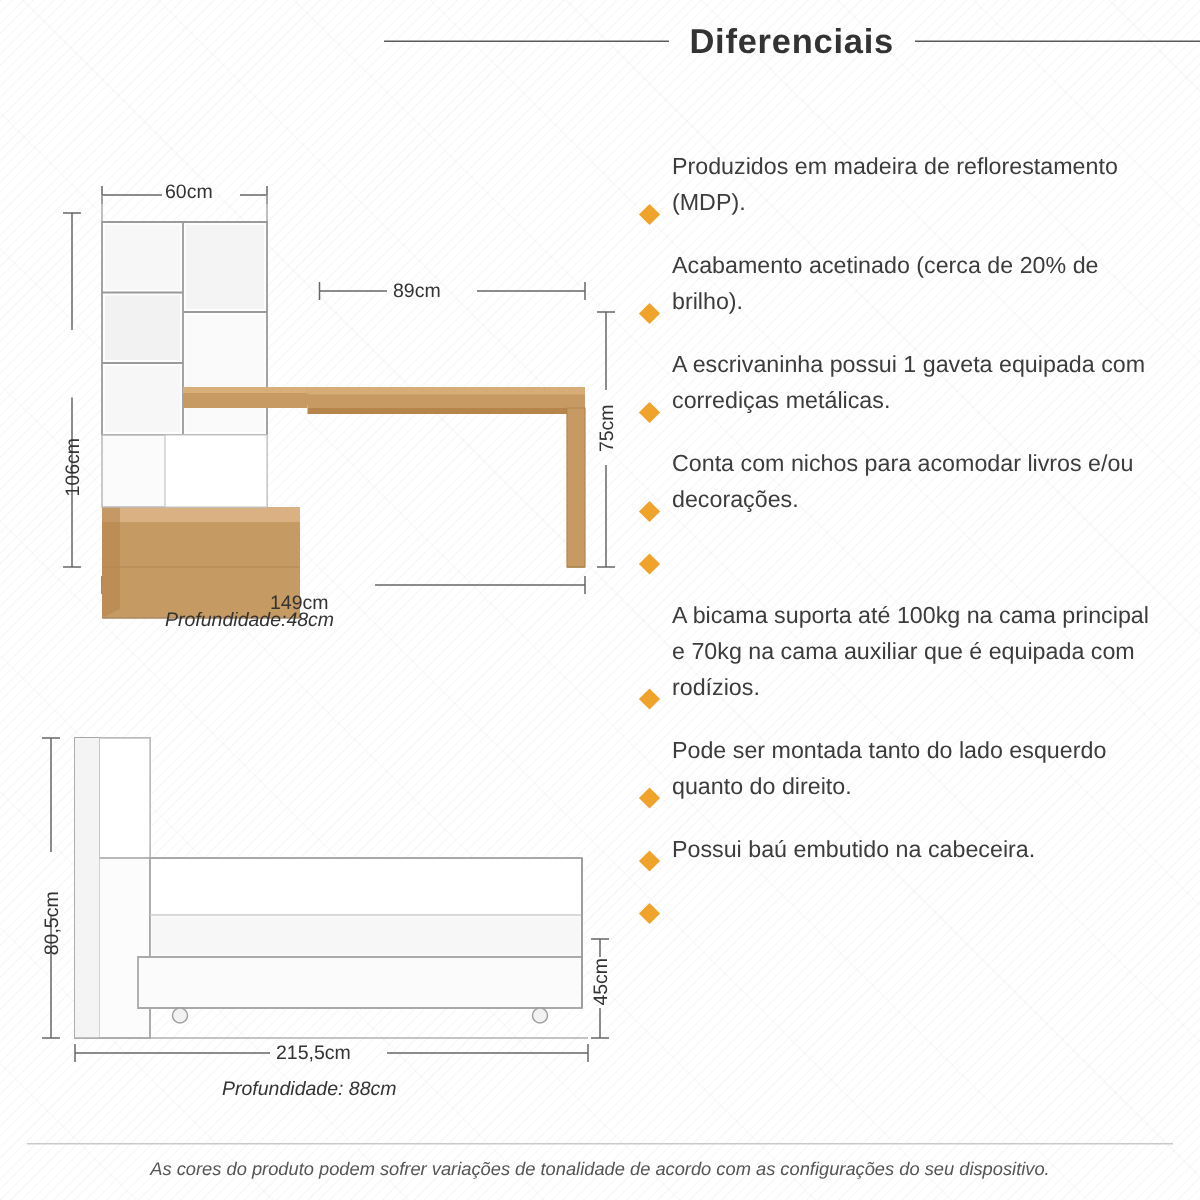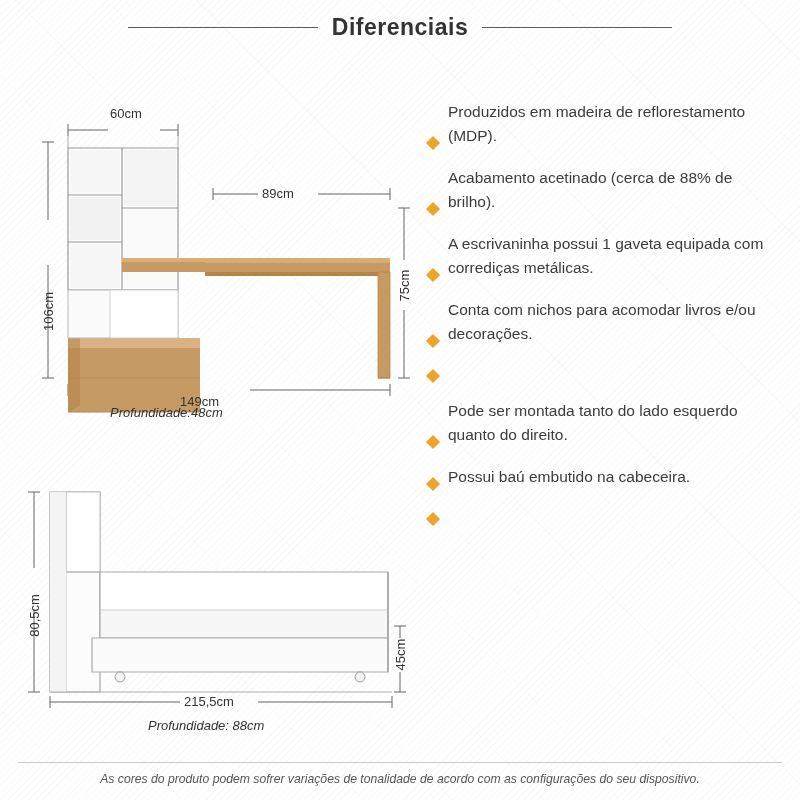--- a/index.html
+++ b/index.html
@@ -25,21 +25,21 @@
     opacity: 0.85;
   }
 
   
   .header {
     position: absolute;
     top: 6px; left: 0; right: 0;
     height: 42px;
     display: flex;
     align-items: center;
-    justify-content: center;
+    justify-content: flex-end;
     gap: 14px;
   }
   .header .rule {
     height: 1px;
     background: #5a5a5a;
     width: 190px;
   }
   .header .title {
     font-size: 23px;
     font-weight: bold;
@@ -207,21 +207,21 @@
       <polygon points="68,278 80,272 80,346 68,352" fill="#b5854c" opacity="0.55"></polygon>
 
       <polygon points="68,230 178,230 178,278 68,278" fill="#fbfbfb" stroke="#b9b9b9" stroke-width="1"></polygon>
       <polygon points="110,230 178,230 178,278 110,278" fill="#ffffff" stroke="#c5c5c5" stroke-width="0.8"></polygon>
 
       <line x1="68" y1="352" x2="200" y2="352" stroke="#a88a63" stroke-width="1"></line>
 
       <line x1="378" y1="318" x2="390" y2="318" stroke="#a8864f" stroke-width="1"></line>
     </svg>
 
-    <div class="dim-label" style="left:110px; top:46px;">60cm</div>
+    <div class="dim-label" style="left:110px; top:60px;">60cm</div>
     <div class="dim-label" style="left:262px; top:126px;">89cm</div>
     <div class="dim-label vert" style="left:16px; top:244px; width:64px; text-align:center;">106cm</div>
     <div class="dim-label vert" style="left:376px; top:218px; width:56px; text-align:center;">75cm</div>
     <div class="dim-label" style="left:180px; top:334px;">149cm</div>
     <div class="caption" style="left:110px; top:345px;">Profundidade:48cm</div>
   </div>
 
   <div style="position:absolute; left:0; top:380px; width:425px; height:280px;">
 
     <svg width="425" height="280" viewBox="0 0 425 280">
@@ -277,37 +277,41 @@
 
 <div class="right-col">
 
   <div class="bullet">
     <span class="dot"></span>
     <span class="txt">Produzidos em madeira de reflorestamento (MDP).</span>
   </div>
 
   <div class="bullet">
     <span class="dot"></span>
-    <span class="txt">Acabamento acetinado (cerca de 88% de brilho).</span>
+    <span class="txt">Acabamento acetinado (cerca de 20% de brilho).</span>
   </div>
 
   <div class="bullet">
     <span class="dot"></span>
     <span class="txt">A escrivaninha possui 1 gaveta equipada com corrediças metálicas.</span>
   </div>
 
   <div class="bullet">
     <span class="dot"></span>
     <span class="txt">Conta com nichos para acomodar livros e/ou decorações.</span>
   </div>
 
   <div class="bullet">
     <span class="dot"></span>
   </div>
 
+  <div class="bullet">
+    <span class="dot"></span>
+    <span class="txt">A bicama suporta até 100kg na cama principal e 70kg na cama auxiliar que é equipada com rodízios.</span>
+  </div>
 
   <div class="bullet">
     <span class="dot"></span>
     <span class="txt">Pode ser montada tanto do lado esquerdo quanto do direito.</span>
   </div>
 
   <div class="bullet">
     <span class="dot"></span>
     <span class="txt">Possui baú embutido na cabeceira.</span>
   </div>

